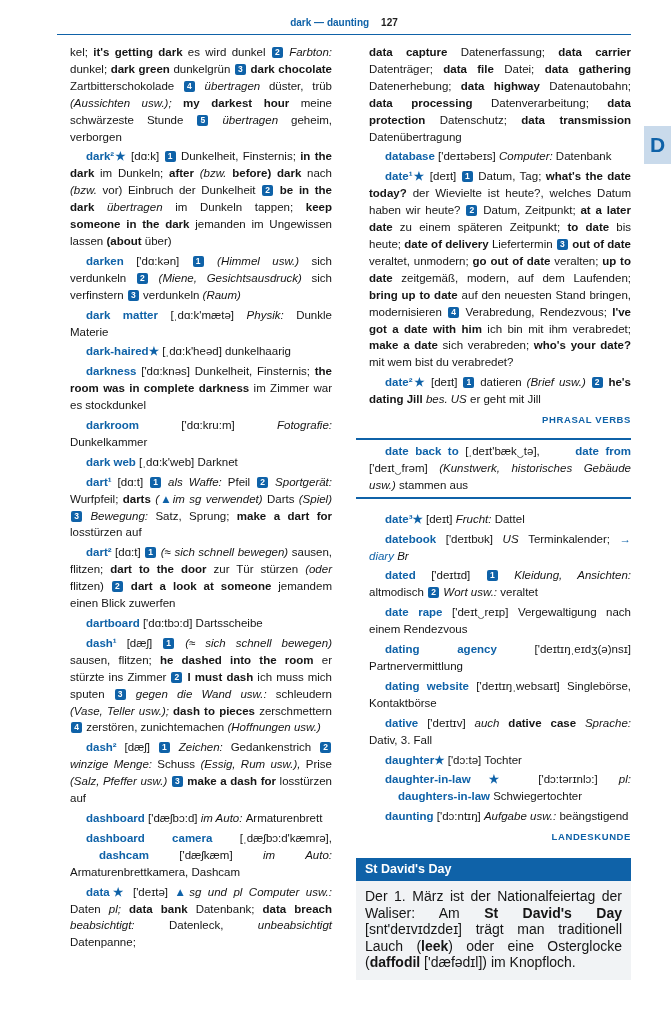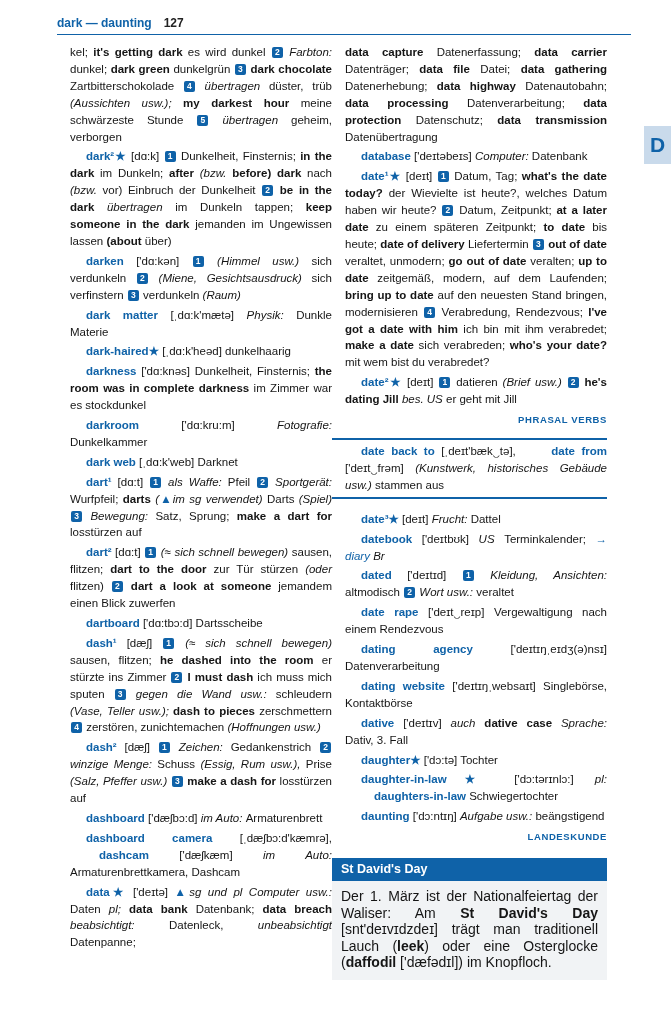--- a/index.html
+++ b/index.html
@@ -4,31 +4,31 @@
 <style>
   :root{ --blue:#0f62a8; --tabbg:#c9daeb; --boxbg:#f1f3f5; }
   *{ box-sizing:border-box; }
   html,body{ margin:0; padding:0; }
   body{
     width:671px; height:1020px; position:relative; overflow:hidden;
     background:#ffffff; color:#151515;
     font-family:"Liberation Sans", sans-serif;
   }
   .page{ position:absolute; inset:0; padding:16px 40px 14px 57px; }
-  .page-header{ text-align:left; font-size:12px; font-weight:bold; line-height:14px; }
+  .page-header{ text-align:center; font-size:10px; font-weight:bold; line-height:14px; }
   .page-header .range{ color:var(--blue); margin-right:12px; }
   .page-header .pagenum{ color:#222; }
   .header-rule{ border-top:1.5px solid var(--blue); margin-top:4px; margin-bottom:9px; }
   .letter-tab{
     position:absolute; right:0; top:126px; width:27px; height:38px;
     background:var(--tabbg); color:var(--blue);
     font-size:21px; font-weight:bold;
     display:flex; align-items:center; justify-content:center;
   }
-  .columns{ display:flex; }
+  .columns{ display:flex; gap:24px; }
   .column{ width:275px; }
   p.entry{
     margin:0 0 3px 0; font-size:11.5px; line-height:16.9px;
     text-align:justify; padding-left:13px; text-indent:-13px;
     overflow-wrap:break-word;
   }
   p.entry.cont{ text-indent:0; }
   .run{ text-indent:0; }
   .run.hw{ color:var(--blue); font-weight:bold;margin-left:29px; }
   .run.b{ font-weight:bold; }
@@ -92,21 +92,21 @@
         <p class="entry"><span class="run hw">database </span><span class="run ph">['deɪtəbeɪs] </span><span class="run i">Computer: </span><span class="run n">Datenbank</span></p>
         <p class="entry"><span class="run hw">date¹★ </span><span class="run ph">[deɪt] </span><span class="run num">1</span><span class="run n"> Datum, Tag; </span><span class="run b">what's the date today? </span><span class="run n">der Wievielte ist heute?, welches Datum haben wir heute? </span><span class="run num">2</span><span class="run n"> Datum, Zeitpunkt; </span><span class="run b">at a later date </span><span class="run n">zu einem späteren Zeitpunkt; </span><span class="run b">to date </span><span class="run n">bis heute; </span><span class="run b">date of delivery </span><span class="run n">Liefertermin </span><span class="run num">3</span><span class="run b"> out of date </span><span class="run n">veraltet, unmodern; </span><span class="run b">go out of date </span><span class="run n">veralten; </span><span class="run b">up to date </span><span class="run n">zeitgemäß, modern, auf dem Laufenden; </span><span class="run b">bring up to date </span><span class="run n">auf den neuesten Stand bringen, modernisieren </span><span class="run num">4</span><span class="run n"> Verabredung, Rendezvous; </span><span class="run b">I've got a date with him </span><span class="run n">ich bin mit ihm verabredet; </span><span class="run b">make a date </span><span class="run n">sich verabreden; </span><span class="run b">who's your date? </span><span class="run n">mit wem bist du verabredet?</span></p>
         <p class="entry"><span class="run hw">date²★ </span><span class="run ph">[deɪt] </span><span class="run num">1</span><span class="run n"> datieren </span><span class="run i">(Brief usw.) </span><span class="run num">2</span><span class="run b"> he's dating Jill </span><span class="run i">bes. US </span><span class="run n">er geht mit Jill</span></p>
         <div class="section-label underlined">PHRASAL VERBS</div>
         <p class="entry"><span class="run hw">date back to </span><span class="run ph">[ˌdeɪt'bæk‿tə], </span><span class="run hw">date from </span><span class="run ph">['deɪt‿frəm] </span><span class="run i">(Kunstwerk, historisches Gebäude usw.) </span><span class="run n">stammen aus</span></p>
         <div class="blue-rule"></div>
         <p class="entry"><span class="run hw">date³★ </span><span class="run ph">[deɪt] </span><span class="run i">Frucht: </span><span class="run n">Dattel</span></p>
         <p class="entry"><span class="run hw">datebook </span><span class="run ph">['deɪtbʊk] </span><span class="run i">US </span><span class="run n">Terminkalender; </span><span class="run xref">→ diary </span><span class="run i">Br</span></p>
         <p class="entry"><span class="run hw">dated </span><span class="run ph">['deɪtɪd] </span><span class="run num">1</span><span class="run i"> Kleidung, Ansichten: </span><span class="run n">altmodisch </span><span class="run num">2</span><span class="run i"> Wort usw.: </span><span class="run n">veraltet</span></p>
         <p class="entry"><span class="run hw">date rape </span><span class="run ph">['deɪt‿reɪp] </span><span class="run n">Vergewaltigung nach einem Rendezvous</span></p>
-        <p class="entry"><span class="run hw">dating agency </span><span class="run ph">['deɪtɪŋˌeɪdʒ(ə)nsɪ] </span><span class="run n">Datenverarbeitung</span></p>
+        <p class="entry"><span class="run hw">dating agency </span><span class="run ph">['deɪtɪŋˌeɪdʒ(ə)nsɪ] </span><span class="run n">Partnervermittlung</span></p>
         <p class="entry"><span class="run hw">dating website </span><span class="run ph">['deɪtɪŋˌwebsaɪt] </span><span class="run n">Singlebörse, Kontaktbörse</span></p>
         <p class="entry"><span class="run hw">dative </span><span class="run ph">['deɪtɪv] </span><span class="run i">auch </span><span class="run b">dative case </span><span class="run i">Sprache: </span><span class="run n">Dativ, 3. Fall</span></p>
         <p class="entry"><span class="run hw">daughter★ </span><span class="run ph">['dɔ:tə] </span><span class="run n">Tochter</span></p>
         <p class="entry"><span class="run hw">daughter-in-law★ </span><span class="run ph">['dɔ:tərɪnlɔ:] </span><span class="run i">pl: </span><span class="run hw">daughters-in-law </span><span class="run n">Schwiegertochter</span></p>
         <p class="entry"><span class="run hw">daunting </span><span class="run ph">['dɔ:ntɪŋ] </span><span class="run i">Aufgabe usw.: </span><span class="run n">beängstigend</span></p>
         <div class="section-label">LANDESKUNDE</div>
         <div class="info-box">
           <div class="box-title">St David's Day</div>
           <div class="box-body"><span class="run n">Der 1. März ist der Nationalfeiertag der Waliser: Am </span><span class="run b">St David's Day </span><span class="run ph">[snt'deɪvɪdzdeɪ] </span><span class="run n">trägt man traditionell Lauch (</span><span class="run b">leek</span><span class="run n">) oder eine Osterglocke (</span><span class="run b">daffodil </span><span class="run ph">['dæfədɪl]</span><span class="run n">) im Knopfloch.</span></div>
         </div>

